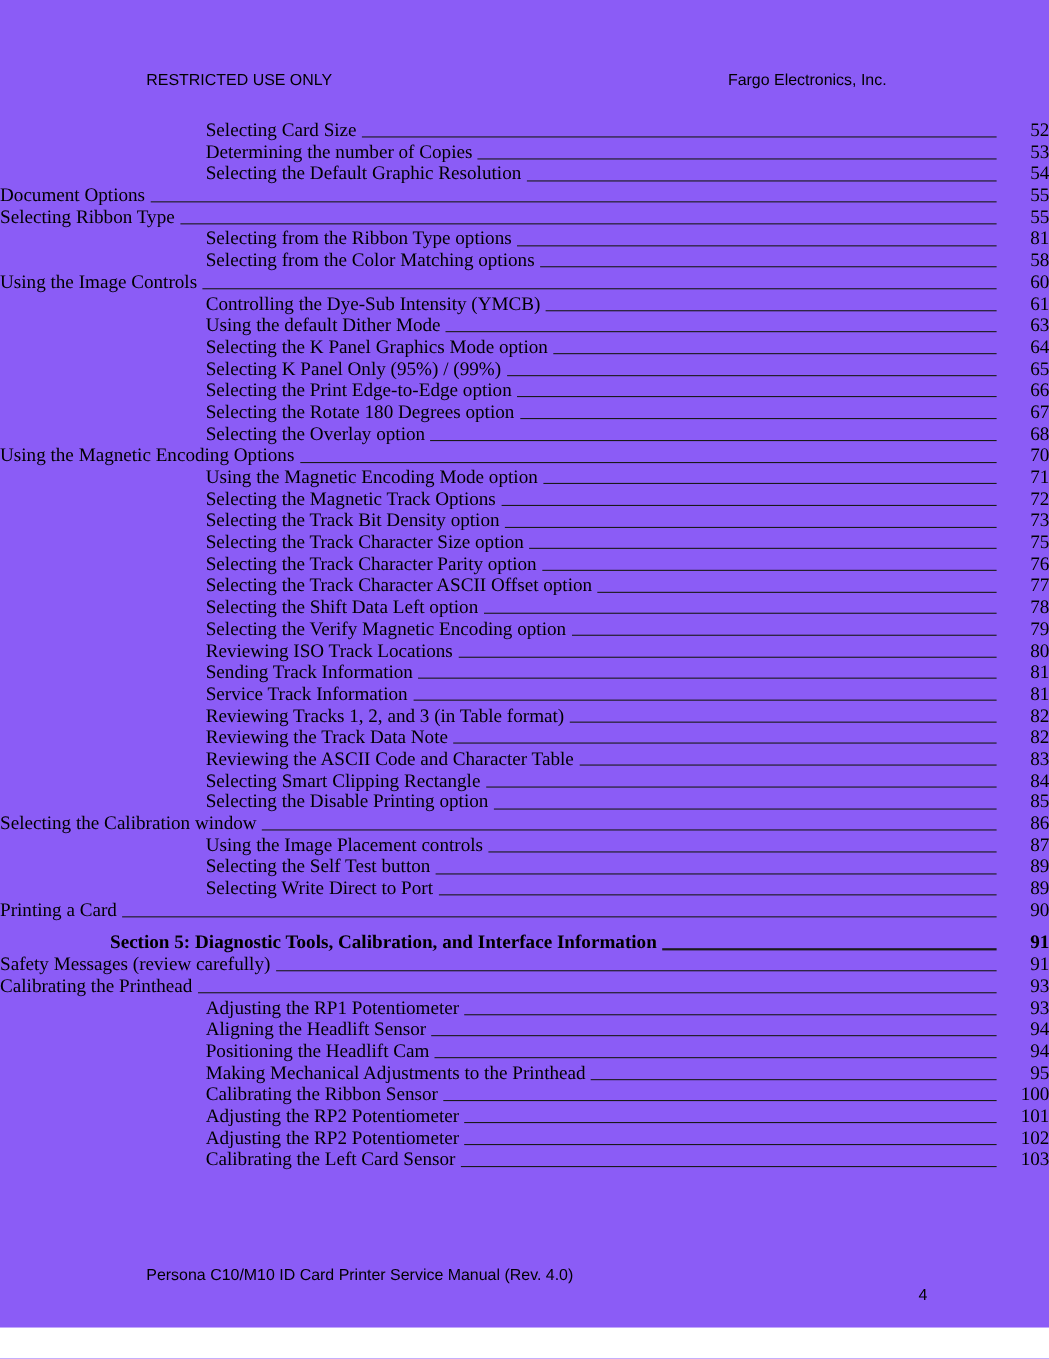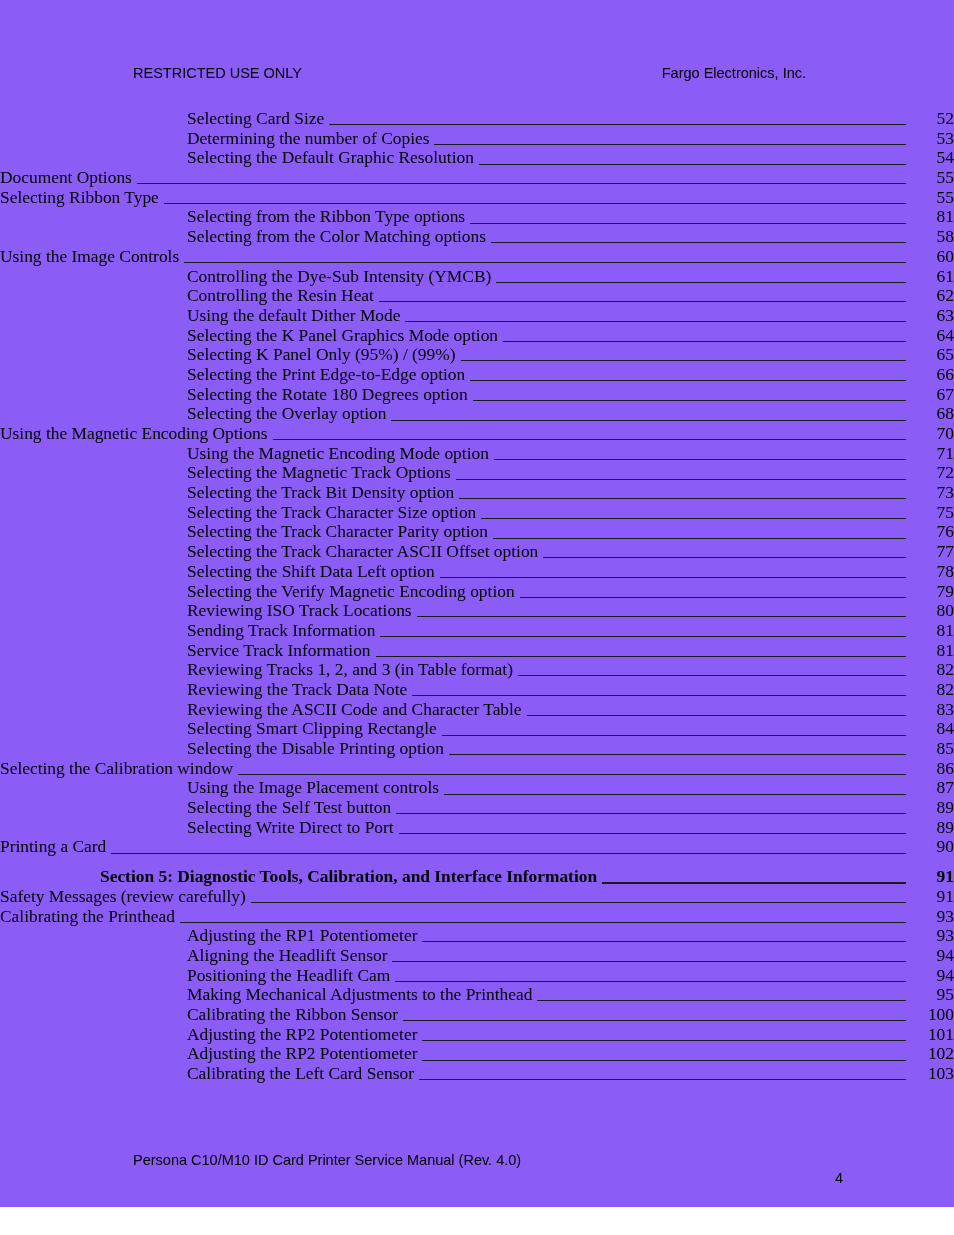--- a/index.html
+++ b/index.html
@@ -175,25 +175,20 @@
         <span class="toc-title">Using the Image Controls</span>
         <span class="toc-leader"></span>
         <span class="toc-page">60</span>
       </div>
       <div class="toc-row lvl-2">
         <span class="toc-title">Controlling the Dye-Sub Intensity (YMCB)</span>
         <span class="toc-leader"></span>
         <span class="toc-page">61</span>
       </div>
       <div class="toc-row lvl-2">
-        <span class="toc-title">Controlling the Resin Heat</span>
-        <span class="toc-leader"></span>
-        <span class="toc-page">62</span>
-      </div>
-      <div class="toc-row lvl-2">
         <span class="toc-title">Using the default Dither Mode</span>
         <span class="toc-leader"></span>
         <span class="toc-page">63</span>
       </div>
       <div class="toc-row lvl-2">
         <span class="toc-title">Selecting the K Panel Graphics Mode option</span>
         <span class="toc-leader"></span>
         <span class="toc-page">64</span>
       </div>
       <div class="toc-row lvl-2">

